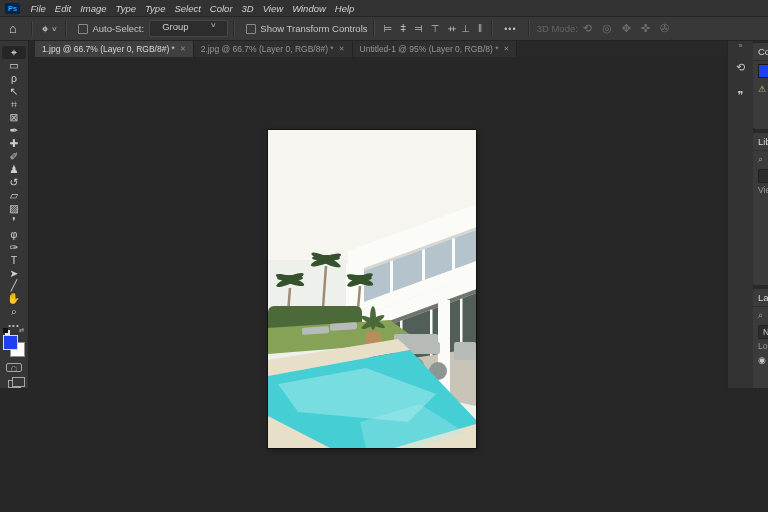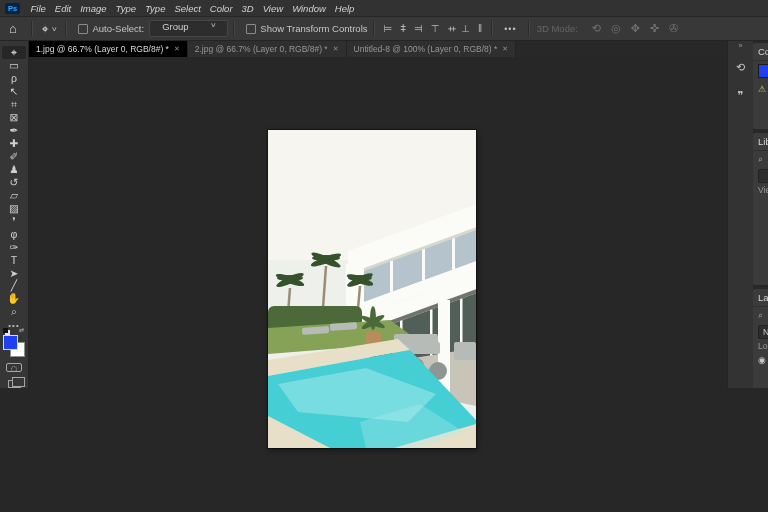--- a/index.html
+++ b/index.html
@@ -27,21 +27,21 @@
   .tool-ref{display:flex;align-items:center;gap:3px;padding:0 4px;color:#dedede;}
   .tool-ref .g{font-size:12px;}
   .chev{font-size:6.5px;color:#aaa;transform:scaleX(1.4);}
   .checkbox{width:8px;height:8px;border:1px solid #8b8b8b;border-radius:1px;margin:0 4px 0 6px;background:transparent;}
   .dd{background:#2d2d2d;border:1px solid #464646;border-radius:2px;height:15px;
     display:flex;align-items:flex-start;gap:22px;padding:0 12px;margin-left:5px;color:#cfcfcf;}
   .opt-icon{font-size:10px;color:#b9b9b9;padding:0 4px;line-height:22px;}
   .opt-icon.flip{display:inline-block;transform:scaleX(-1);}
   .opt-icon.rot{display:inline-block;transform:rotate(90deg);}
   .dim{opacity:.45;}
-  .mode3d-label{color:#9a9a9a;margin:0 9px 0 2px;}
+  .mode3d-label{color:#9a9a9a;margin:0 0 0 2px;}
   .mode3d-icons span{font-size:11px;color:#b5b5b5;padding:0 5px;}
   .more-dots{letter-spacing:1px;color:#c0c0c0;font-size:9px;padding:0 6px;}
 
   
   .main{flex:1;display:flex;min-height:0;}
 
   
   .toolbar{width:28px;background:#363636;border-right:1px solid #242424;
     display:flex;flex-direction:column;align-items:center;padding-top:5px;flex:0 0 auto;}
   .tool{width:24px;height:17px;display:flex;align-items:center;justify-content:center;
@@ -57,21 +57,21 @@
   .qmask{width:14px;height:9px;border:1px solid #a5a5a5;border-radius:2px;margin-top:10px;position:relative;}
   .qmask::after{content:"";position:absolute;left:4px;top:1.5px;width:4px;height:4px;border:1px dotted #a5a5a5;border-radius:50%;}
   .screenmode{width:11px;height:8px;border:1px solid #a5a5a5;margin-top:8px;position:relative;}
   .screenmode::after{content:"";position:absolute;left:3px;top:-4px;width:11px;height:8px;border:1px solid #a5a5a5;background:#363636;}
 
   
   .center{flex:1;display:flex;flex-direction:column;min-width:0;}
   .tabbar{height:16px;background:#282828;display:flex;align-items:stretch;flex:0 0 auto;}
   .tab{display:flex;align-items:center;gap:5px;padding:0 7px;font-size:8.5px;
     background:#2f2f2f;color:#979797;border-right:1px solid #222;white-space:nowrap;}
-  .tab.active{background:#000000;color:#dadada;}
+  .tab.active{background:#404040;color:#dadada;margin-left:6px;}
   .tab-close{font-size:7px;color:#8a8a8a;}
   .pasteboard{flex:1;background:#272727;position:relative;}
   .canvas{position:absolute;left:239px;top:73px;width:208px;height:318px;
     box-shadow:0 0 0 1px rgba(0,0,0,.4), 1px 2px 6px rgba(0,0,0,.45);}
   .canvas svg{display:block;width:100%;height:100%;}
 
   
   .dockstrip{width:25px;background:#333333;border-left:1px solid #242424;flex:0 0 auto;
     display:flex;flex-direction:column;align-items:center;position:relative;}
   .dock-collapse{font-size:7px;color:#9e9e9e;margin-top:1px;transform:scaleY(.9);}
@@ -224,21 +224,21 @@
       <div class="tabbar" id="tabbar">
           <div class="tab active">
             <span class="tab-title">1.jpg @ 66.7% (Layer 0, RGB/8#) *</span>
             <span class="tab-close">✕</span>
           </div>
           <div class="tab">
             <span class="tab-title">2.jpg @ 66.7% (Layer 0, RGB/8#) *</span>
             <span class="tab-close">✕</span>
           </div>
           <div class="tab">
-            <span class="tab-title">Untitled-8 @ 100% (Layer 0, RGB/8) *</span>
+            <span class="tab-title">Untitled-1 @ 95% (Layer 0, RGB/8) *</span>
             <span class="tab-close">✕</span>
           </div>
         </div>
       <div class="pasteboard">
         <div class="canvas">
           <svg viewBox="0 0 208 318" preserveAspectRatio="none">
             <rect x="0" y="0" width="208" height="318" fill="#eef0ec"></rect>
             <rect x="0" y="0" width="208" height="130" fill="#f7f5f0"></rect>
 
             <g transform="translate(88,118) skewY(-20)">

